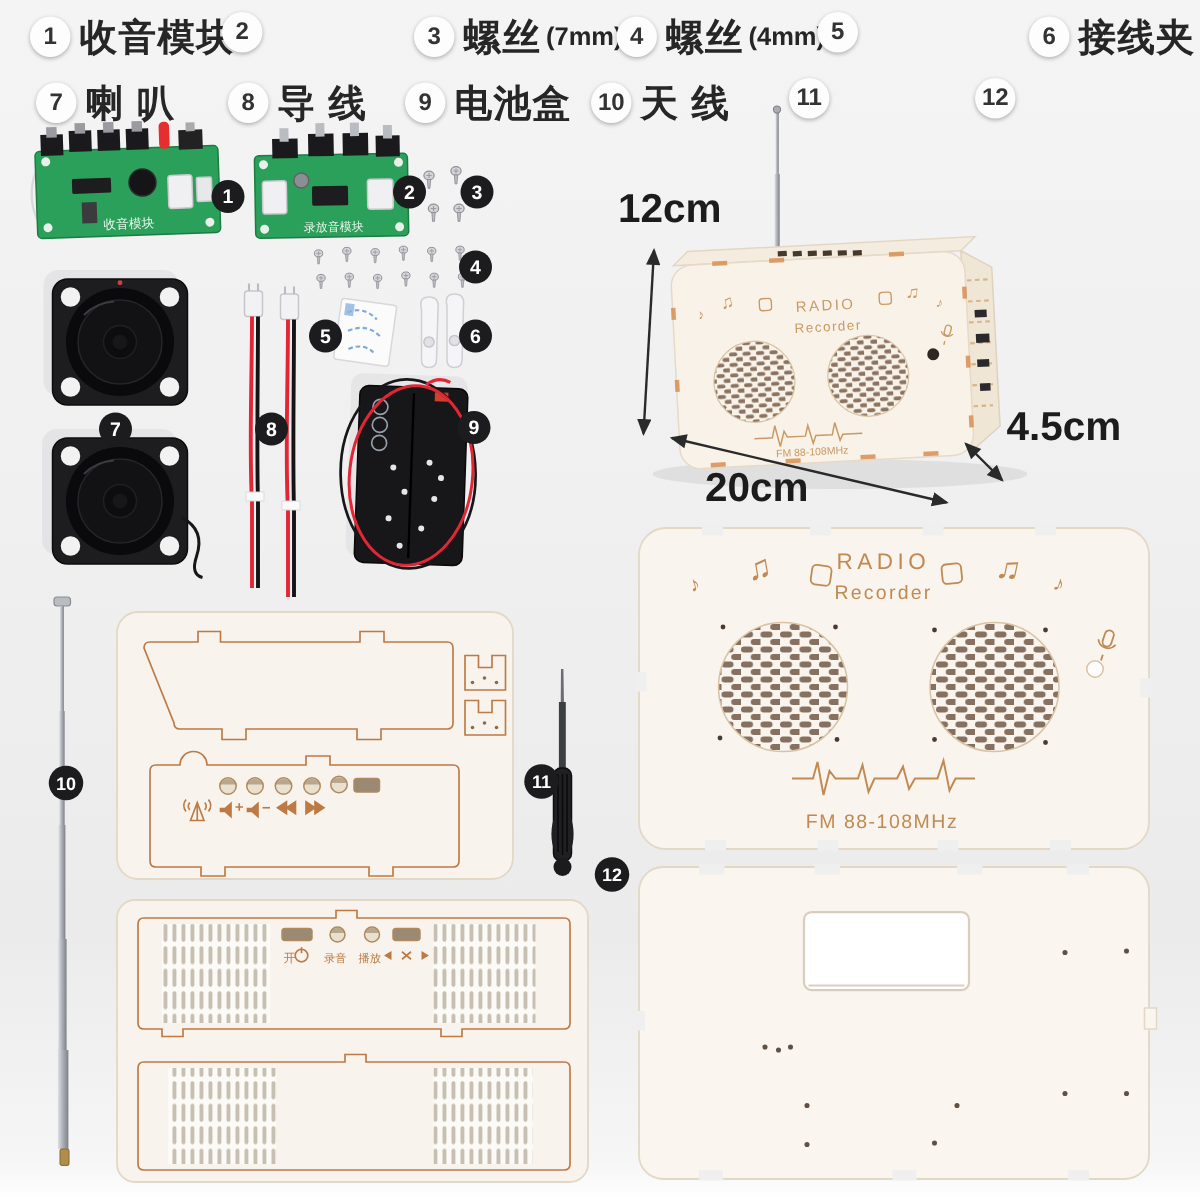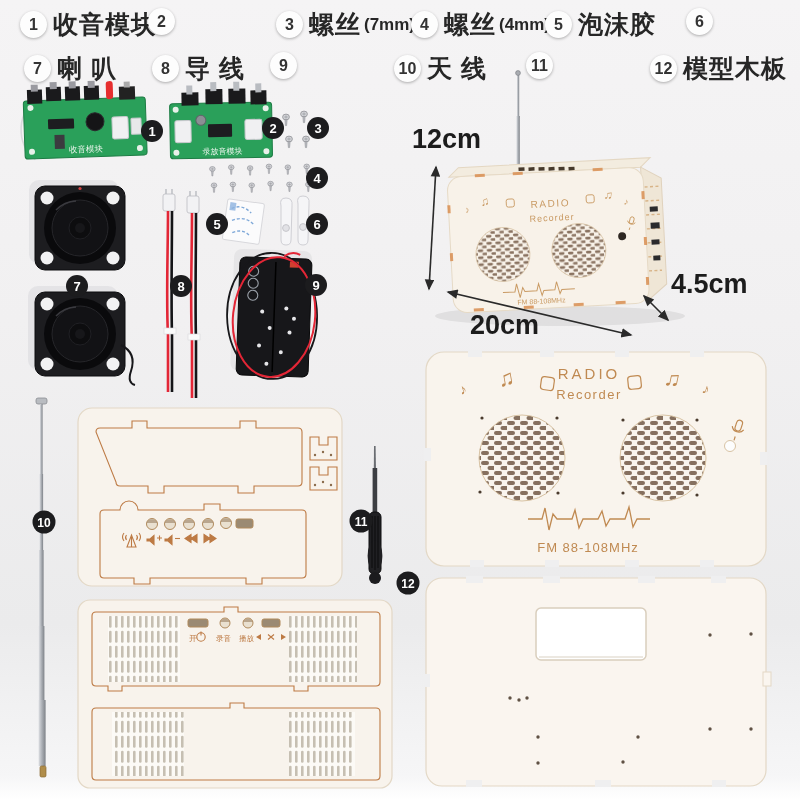--- a/index.html
+++ b/index.html
@@ -38,46 +38,46 @@
       <span class="ltxt">螺丝</span>
       <span class="lsub">(7mm)</span>
     </div>
   <div class="li" style="left:411px;top:8px">
       <span class="lnum">4</span>
       <span class="ltxt">螺丝</span>
       <span class="lsub">(4mm)</span>
     </div>
   <div class="li" style="left:545px;top:8px">
       <span class="lnum">5</span>
-      <span class="ltxt">泡沫胶</span>
     </div>
   <div class="li" style="left:686px;top:8px">
       <span class="lnum">6</span>
+      <span class="ltxt">接线夹</span>
     </div>
   <div class="li" style="left:24px;top:52px">
       <span class="lnum">7</span>
       <span class="ltxt">喇 叭</span>
     </div>
   <div class="li" style="left:152px;top:52px">
       <span class="lnum">8</span>
       <span class="ltxt">导 线</span>
     </div>
   <div class="li" style="left:270px;top:52px">
       <span class="lnum">9</span>
+      <span class="ltxt">电池盒</span>
     </div>
   <div class="li" style="left:394px;top:52px">
       <span class="lnum">10</span>
       <span class="ltxt">天 线</span>
     </div>
   <div class="li" style="left:526px;top:52px">
       <span class="lnum">11</span>
     </div>
   <div class="li" style="left:650px;top:52px">
       <span class="lnum">12</span>
-      <span class="ltxt">模型木板</span>
     </div>
 
   <svg width="800" height="800" viewBox="0 0 800 800" style="position:absolute;left:0;top:0">
     <defs>
       <linearGradient id="metal" x1="0" y1="0" x2="1" y2="0">
         <stop offset="0" stop-color="#dcdee2"></stop>
           <stop offset="0.45" stop-color="#aeb2b8"></stop>
           <stop offset="1" stop-color="#7e8288"></stop>
       </linearGradient>
       <pattern id="grille" width="13" height="10" patternUnits="userSpaceOnUse">

